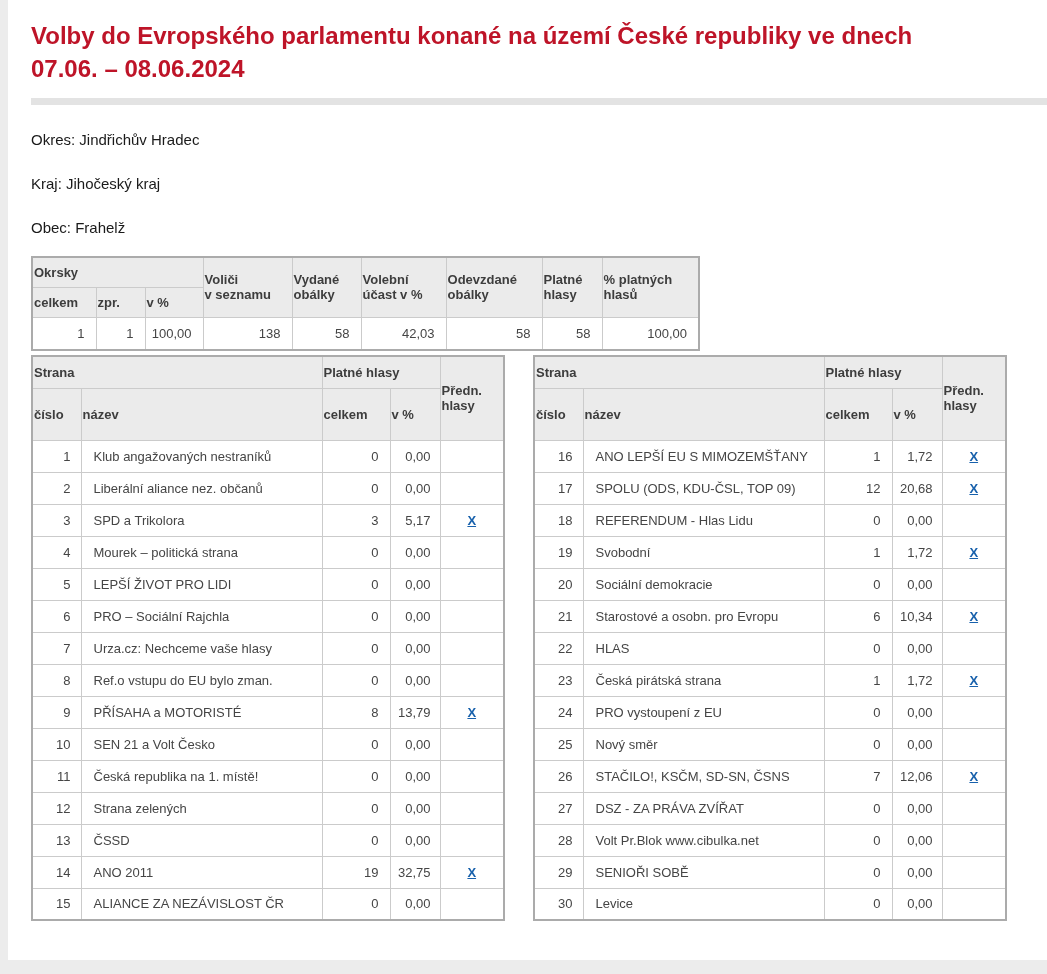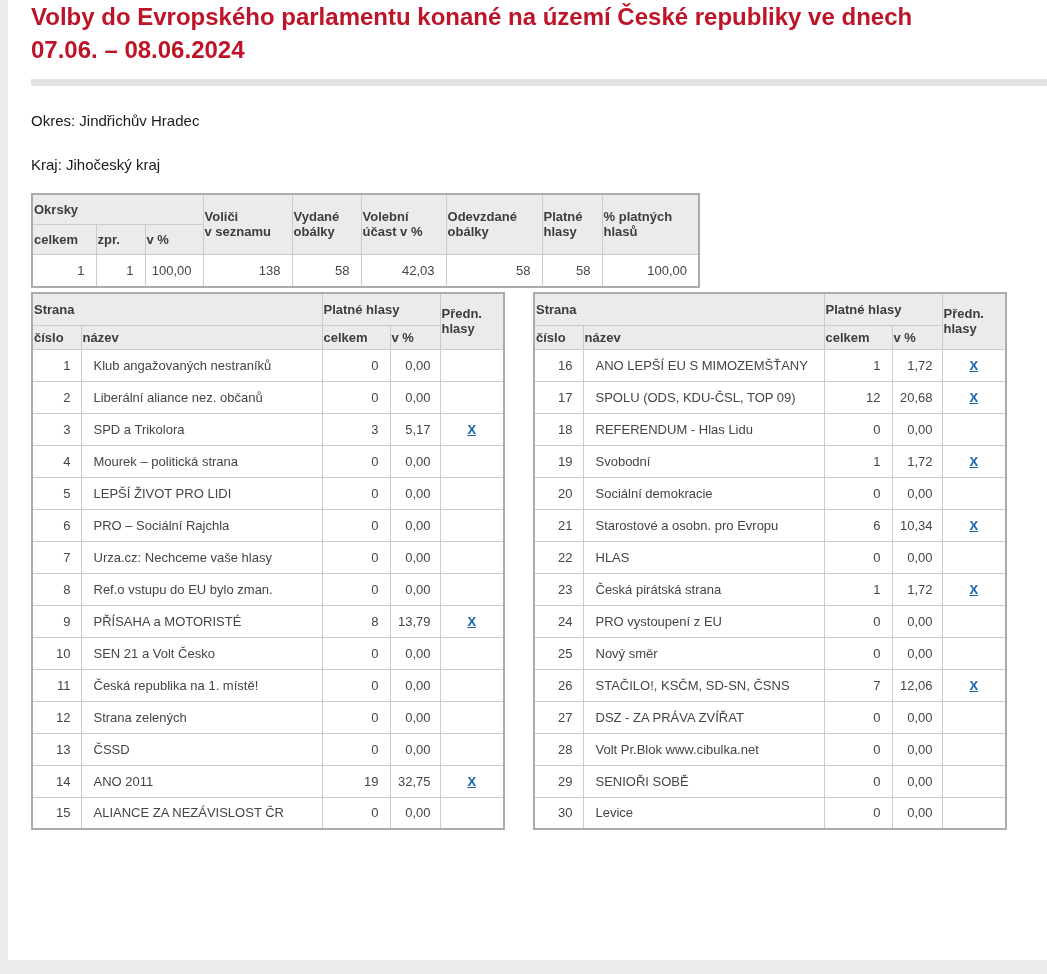--- a/index.html
+++ b/index.html
@@ -17,21 +17,21 @@
     background:#ffffff;
     font-family:"Liberation Sans", sans-serif;
     color:var(--txt);
   }
   .left-strip{position:absolute;left:0;top:0;width:8px;height:974px;background:#ececec;}
   .bottom-strip{position:absolute;left:8px;top:960px;width:1039px;height:14px;background:#ececec;}
   .content{position:absolute;left:8px;top:0;width:1039px;height:960px;background:#ffffff;}
   .inner{padding:0 0 0 23px;}
 
   h1.page-title{
-    margin:0;
+    margin:0;padding-top:19px;
     font-size:24px;line-height:33px;font-weight:bold;
     color:var(--accent);
     white-space:pre-line;
     max-width:990px;
   }
   .divider{margin-top:13px;margin-right:0;height:7px;background:#e3e3e3;}
   h2.section-title{
     margin:23px 0 0 0;
     font-size:19px;line-height:22px;font-weight:normal;color:#1a1a1a;
   }
@@ -54,21 +54,21 @@
   
   .sum-table{margin-top:19px;width:667px;}
   .sum-table thead tr{height:30px;}
   .sum-table tbody tr{height:33px;}
   .sum-table td{text-align:right;padding-right:11px;}
 
   
   .tables-row{margin-top:4px;display:flex;gap:28px;align-items:flex-start;}
   .party-table{width:472px;}
   .party-table thead tr.r1{height:32px;}
-  .party-table thead tr.r2{height:24px;}
+  .party-table thead tr.r2{height:52px;}
   .party-table tbody tr{height:32px;}
   .party-table td.c-num{text-align:right;padding-right:10px;}
   .party-table td.c-name{text-align:left;padding-left:12px;}
   .party-table td.c-total{text-align:right;padding-right:11px;}
   .party-table td.c-pct{text-align:right;padding-right:9px;}
   .party-table td.c-pref{text-align:center;}
   a.x-link{
     color:var(--link);font-weight:bold;text-decoration:underline;
     font-size:13px;cursor:pointer;
   }
@@ -83,20 +83,21 @@
   <div class="inner">
 
     <h1 class="page-title">Volby do Evropského parlamentu konané na území České republiky ve dnech
 07.06. – 08.06.2024</h1>
 
     <div class="divider"></div>
 
 
     <p class="region-line">Okres: Jindřichův Hradec</p>
     <p class="region-line">Kraj: Jihočeský kraj</p>
+    <p class="region-line">Obec: Frahelž</p>
 
     <table class="sum-table">
       <colgroup>
         <col style="width:64px">
           <col style="width:49px">
           <col style="width:58px">
         <col style="width:89px">
           <col style="width:69px">
           <col style="width:85px">
         <col style="width:96px">

